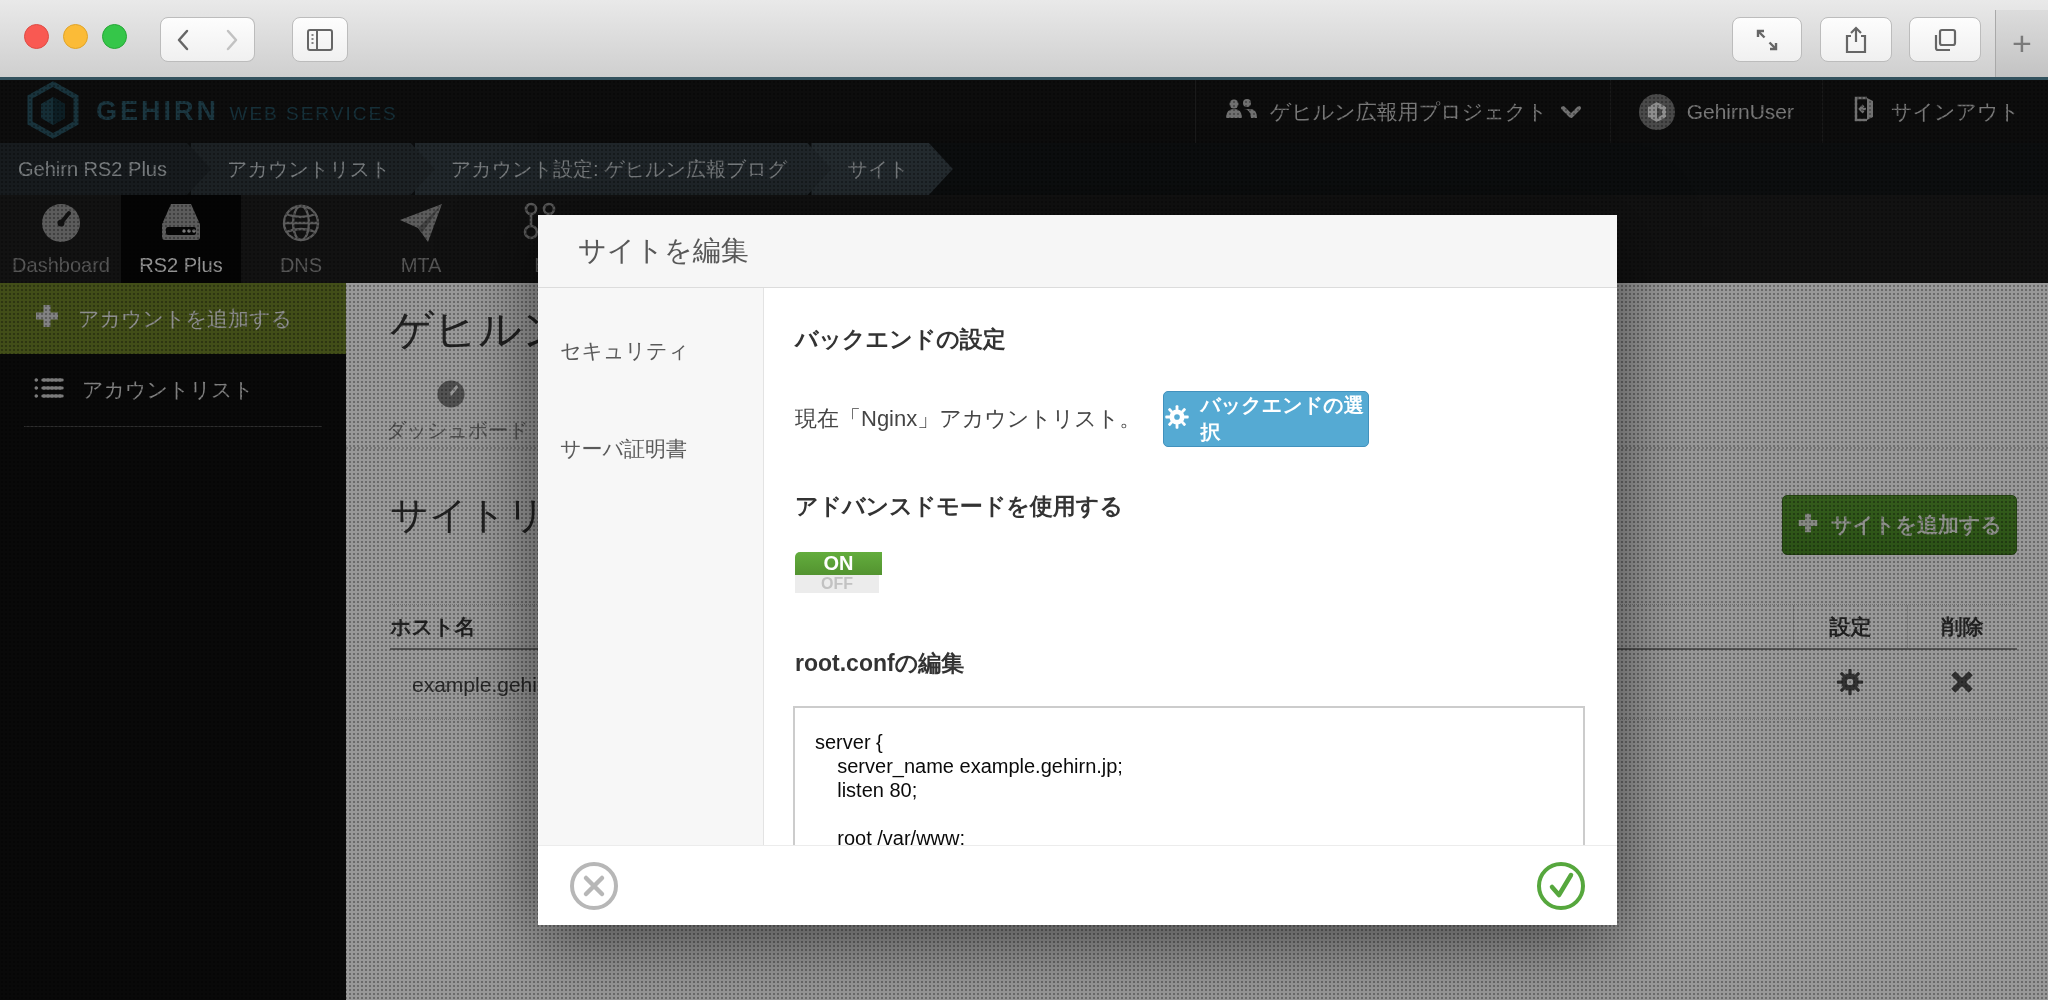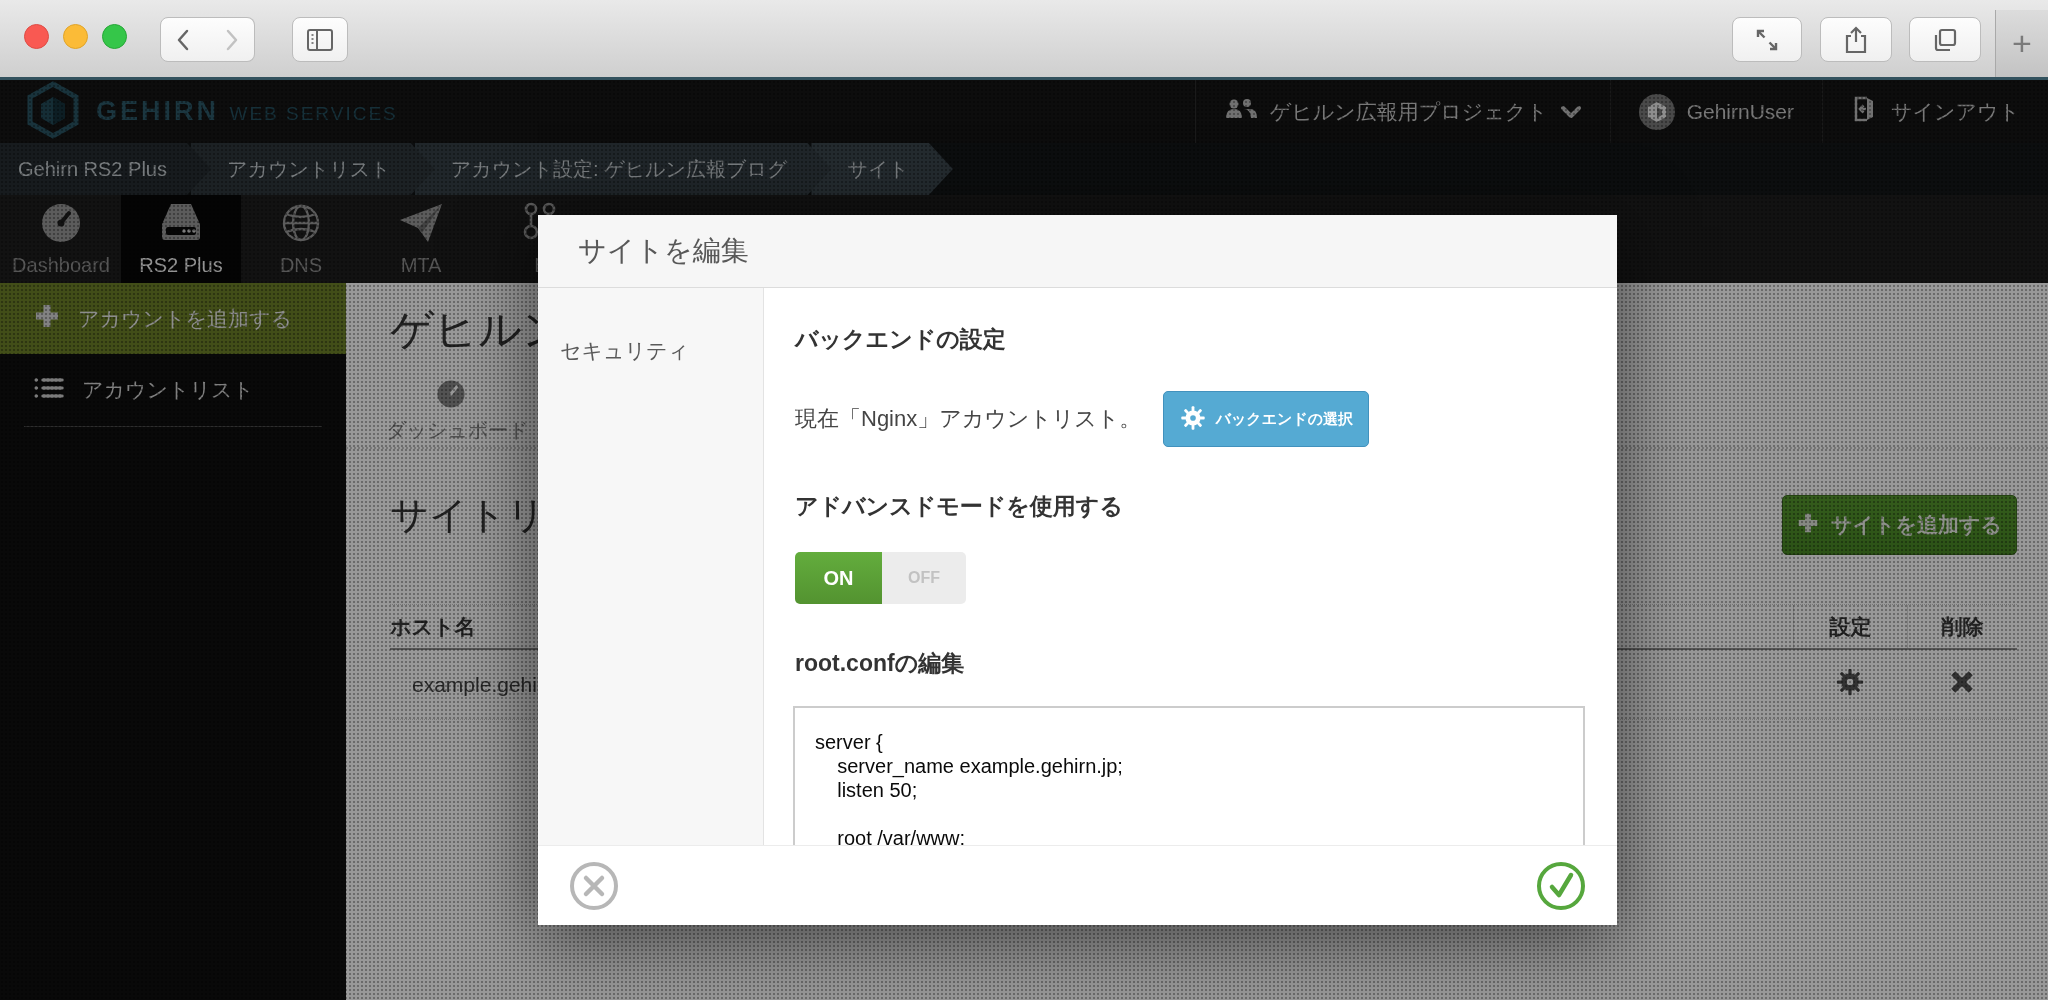--- a/index.html
+++ b/index.html
@@ -111,23 +111,23 @@
   .mtabs { position:absolute; left:0; top:0; bottom:0; width:226px; background:#f7f7f7; border-right:1px solid #e3e3e3; }
   .mtab { height:70px; display:flex; align-items:center; padding-left:22px; font-size:21px; color:#5a5a5a; cursor:pointer;margin-top:28px; }
   .mtab.active { height:65px; margin-top:3px; background:#55aacf; color:#30373c; }
   .mcontent { position:absolute; left:226px; right:0; top:0; bottom:0; padding:0 32px 0 31px; overflow:hidden; }
   .mh3 { font-size:23px; font-weight:bold; color:#333; }
   .mh3.first { margin-top:36px; }
   .backend-row { margin-top:36px; display:flex; align-items:center; }
   .backend-status { font-size:22px; color:#454545; }
   .backend-btn { margin-left:22px; width:206px; height:56px; background:#55aad3; border:1px solid #4191bd; border-radius:5px;
     display:flex; align-items:center; justify-content:center; gap:10px;
-    color:#fff; font-size:15px; font-weight:bold; cursor:pointer; }
+    color:#fff; font-size:20px; font-weight:bold; cursor:pointer; }
   .mh3.advanced { margin-top:44px; }
-  .toggle { margin-top:30px; display:flex; width:171px; height:52px; border-radius:5px; overflow:hidden; }
+  .toggle { margin-top:30px; display:flex; width:171px; height:52px; border-radius:5px; overflow:hidden;flex-direction:column; }
   .toggle .on { width:87px; background:linear-gradient(#63ad3d,#539330); color:#fff; font-weight:bold; font-size:20px;
     display:flex; align-items:center; justify-content:center; cursor:pointer; }
   .toggle .off { width:84px; background:#ececec; color:#c2c2c2; font-weight:bold; font-size:16px;
     display:flex; align-items:center; justify-content:center; cursor:pointer; }
   .mh3.nginx { margin-top:44px; }
   .code-box { margin-top:27px; margin-left:-2px; width:792px; height:210px; border:2px solid #ccc; background:#fff;
     padding:22px 20px; overflow:hidden; }
   .code-box pre { font-family:"Liberation Sans","DejaVu Sans",sans-serif; font-size:20px; line-height:24px; color:#0a0a0a; white-space:pre; }
   .modal-footer { position:absolute; left:0; right:0; bottom:0; height:80px; background:#fff; border-top:1px solid #ececec;
     display:flex; align-items:center; justify-content:space-between; padding:0 30px; z-index:5; }
@@ -391,20 +391,21 @@
     </div>
   </div>
 
   <div class="dim-overlay"></div>
 
   <div class="modal">
     <div class="modal-title">サイトを編集</div>
     <div class="modal-body">
       <div class="mtabs">
         <div class="mtab">セキュリティ</div>
+        <div class="mtab">サーバ証明書</div>
       </div>
       <div class="mcontent">
         <div class="mh3 first">バックエンドの設定</div>
         <div class="backend-row">
           <span class="backend-status">現在「Nginx」アカウントリスト。</span>
           <div class="backend-btn">
             <span><svg width="26" height="26" viewBox="0 0 24 24" fill="#ffffff">
                   <g>
                     <rect x="10.7" y="1.2" width="2.6" height="4.6" rx="0.8"></rect>
                     <rect x="10.7" y="1.2" width="2.6" height="4.6" rx="0.8" transform="rotate(45 12 12)"></rect>
@@ -423,21 +424,21 @@
         </div>
         <div class="mh3 advanced">アドバンスドモードを使用する</div>
         <div class="toggle">
           <div class="on">ON</div>
           <div class="off">OFF</div>
         </div>
         <div class="mh3 nginx">root.confの編集</div>
         <div class="code-box">
           <pre>server {
     server_name example.gehirn.jp;
-    listen 50;
+    listen 80;
 
     root /var/www;</pre>
         </div>
       </div>
       <div class="modal-footer">
         <div class="circle-btn">
           <svg width="52" height="52" viewBox="0 0 52 52">
               <circle cx="26" cy="26" r="22" fill="none" stroke="#b7b7b7" stroke-width="4"></circle>
               <path d="M18 18 L34 34 M34 18 L18 34" stroke="#b7b7b7" stroke-width="4.5" stroke-linecap="round"></path>
             </svg>

